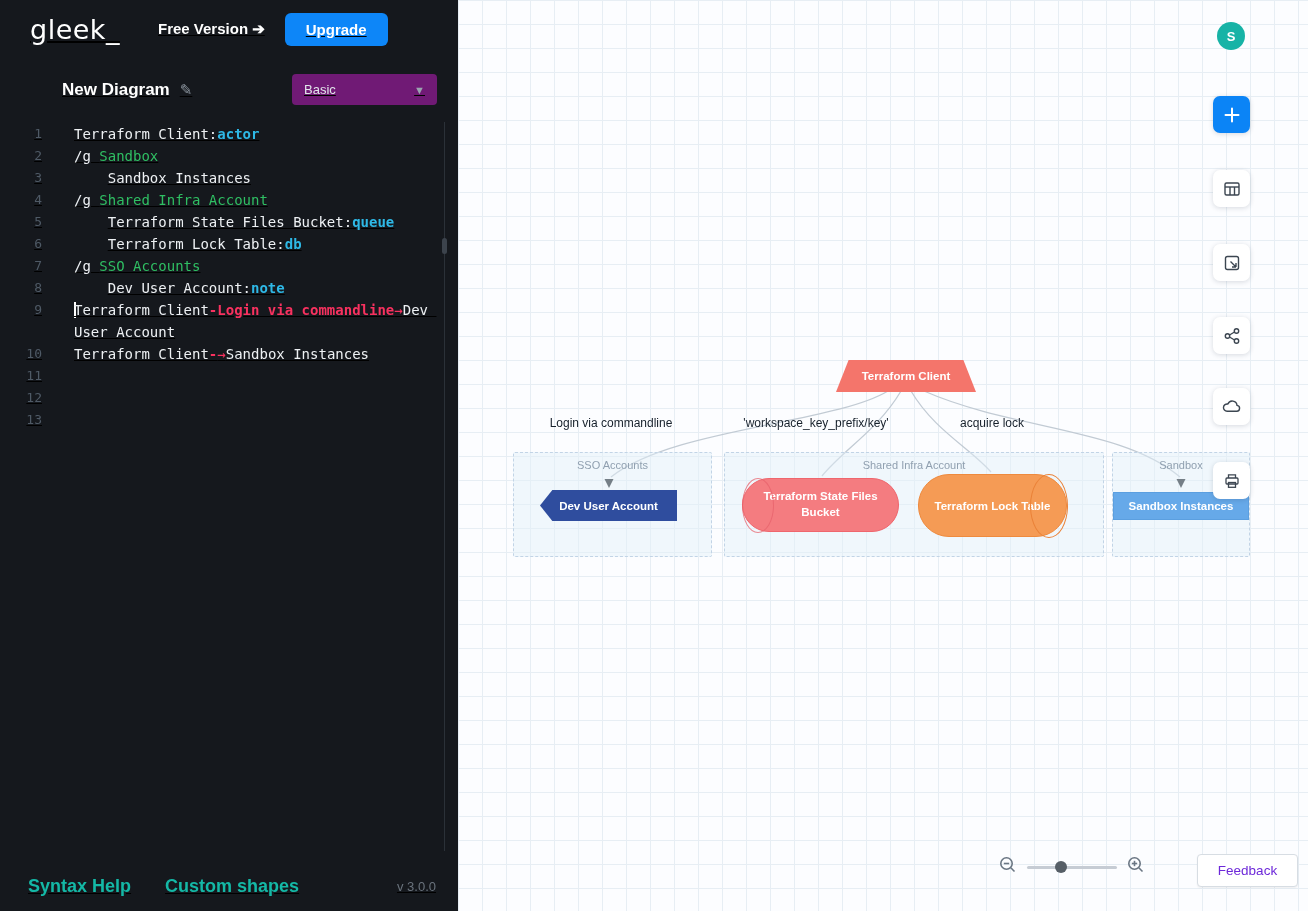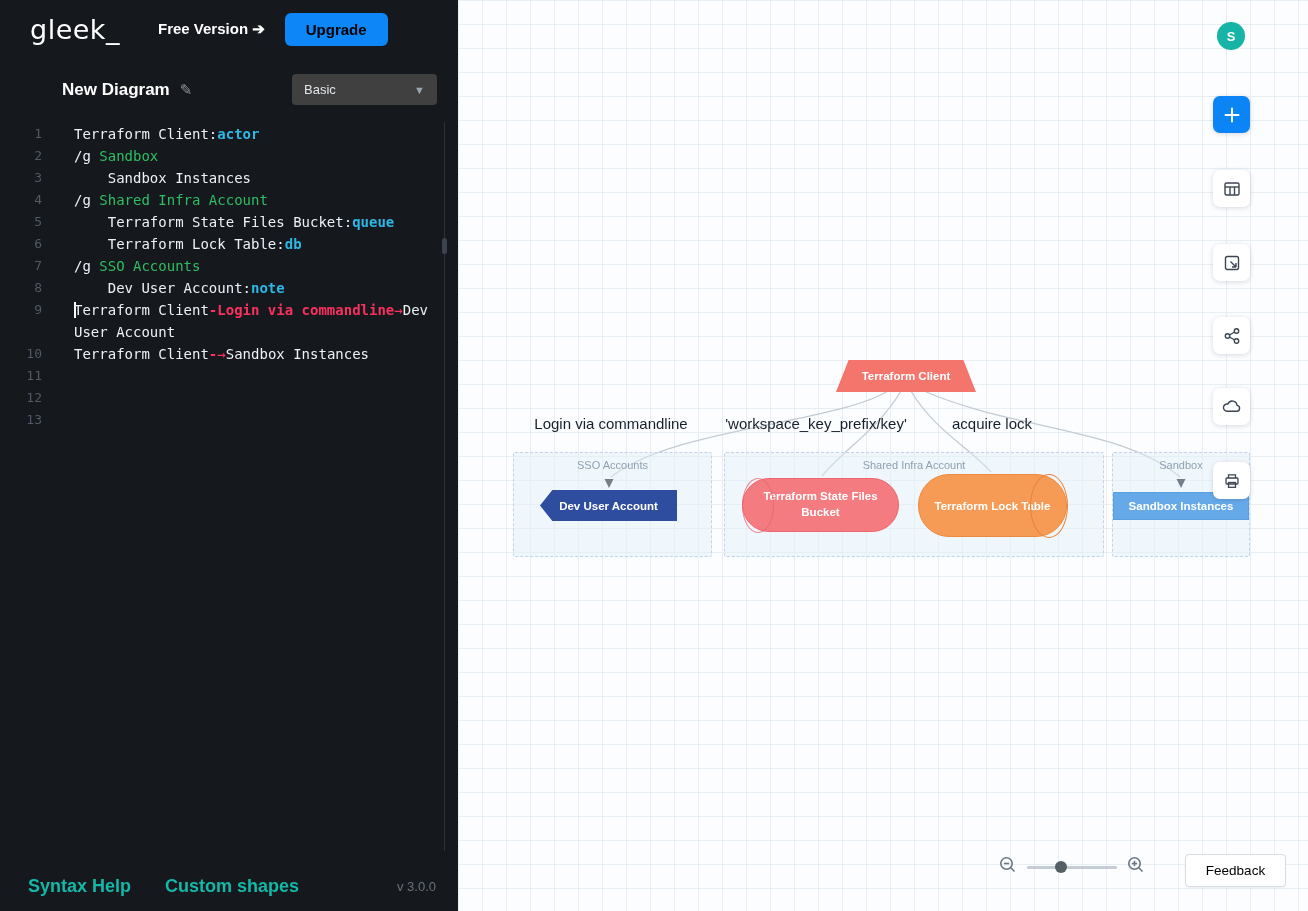--- a/index.html
+++ b/index.html
@@ -1,28 +1,28 @@
 <!DOCTYPE html>
 <html><head>
 <meta charset="utf-8">
 <style>
   * { margin:0; padding:0; box-sizing:border-box; }
   html,body { width:1308px; height:911px; overflow:hidden; font-family:"Liberation Sans", sans-serif; background:#fff; }
-  .app { display:flex; width:1308px; height:911px; }
+  .app { display:flex; width:1308px; height:911px;text-decoration:underline; }
 
   
   .left { width:458px; flex:0 0 458px; background:#15181d; color:#e8eaed; display:flex; flex-direction:column; position:relative; }
   .lp-header { height:58px; display:flex; align-items:center; padding-left:30px; }
   .logo { font-size:27px; color:#fff; font-weight:400; letter-spacing:.5px; font-family:"DejaVu Sans", sans-serif; }
   .free-version { font-weight:700; font-size:15px; color:#fff; margin-left:38px; }
-  .upgrade-btn { background:#0d86f8; color:#000000; border:none; border-radius:6px; font-size:15px; font-weight:700; padding:8px 21px; margin-left:20px; cursor:pointer; font-family:inherit; }
+  .upgrade-btn { background:#0d86f8; color:#ffffff; border:none; border-radius:6px; font-size:15px; font-weight:700; padding:8px 21px; margin-left:20px; cursor:pointer; font-family:inherit; }
   .title-row { display:flex; align-items:center; padding:16px 21px 10px 62px; }
   .title-row h1 { font-size:17px; font-weight:700; color:#fff; }
   .pencil { color:#8b949e; font-size:15px; margin-left:10px; }
-  .tmpl-select { margin-left:auto; width:145px; height:31px; background:#404040; border-radius:4px; display:flex; align-items:center; padding:0 12px; font-size:13px; color:#e1e5ea; cursor:pointer; }
+  .tmpl-select { margin-left:auto; width:145px; height:31px; background:#701a75; border-radius:4px; display:flex; align-items:center; padding:0 12px; font-size:13px; color:#e1e5ea; cursor:pointer; }
   .tmpl-select .chev { margin-left:auto; color:#9aa4af; font-size:11px; }
 
   .editor { flex:1; padding:8px 12px 0 0; font-family:"DejaVu Sans Mono", monospace; font-size:14px; line-height:22px; overflow:hidden; cursor:text; }
   .ed-row { display:flex; }
   .ed-ln { flex:0 0 42px; text-align:right; color:#4f5a66; font-size:13px; user-select:none; }
   .ed-ct { margin-left:32px; width:380px; white-space:pre-wrap; overflow-wrap:break-word; min-height:22px; }
   .c-plain { color:#eef1f4; }
   .c-kw { color:#2eb8e6; font-weight:700; }
   .c-grp { color:#2fbf63; }
   .c-rel { color:#f8315f; font-weight:700; }
@@ -49,34 +49,34 @@
 
   .node { position:absolute; color:#fff; font-weight:700; display:flex; align-items:center; justify-content:center; text-align:center; cursor:grab; }
   .node-actor { left:378px; top:360px; width:140px; height:32px; background:#f4756b; clip-path:polygon(9% 0, 91% 0, 100% 100%, 0 100%); font-size:11.5px; }
   .node-note { left:82px; top:490px; width:137px; height:31px; background:#2f4d9e; clip-path:polygon(0 50%, 9% 0, 100% 0, 100% 100%, 9% 100%); font-size:11.5px; }
   .node-queue { left:284px; top:478px; width:157px; height:54px; background:#f47c80; border:1.5px solid #ef666d; border-radius:27px; font-size:11.5px; line-height:1.35; padding:0 20px; }
   .node-db { left:460px; top:474px; width:149px; height:63px; background:#f59b55; border:1.5px solid #ee8a3e; border-radius:31px; font-size:11.5px; }
   .db-cap { position:absolute; right:-1.5px; top:-1.5px; bottom:-1.5px; width:38px; border:1.5px solid #ea8238; border-radius:50%; }
   .queue-cap { position:absolute; left:-1.5px; top:-1.5px; bottom:-1.5px; width:32px; border:1.5px solid rgba(231,98,107,.75); border-radius:50%; }
   .node-rect { left:655px; top:492px; width:136px; height:28px; background:#66a9e9; border:1px solid #5b9fe0; font-size:11.5px; }
 
-  .edge-label { position:absolute; transform:translate(-50%,-50%); font-size:15px; font-weight:500; color:#16202b; white-space:nowrap; }
+  .edge-label { position:absolute; transform:translate(-50%,-50%); font-size:12px; font-weight:500; color:#16202b; white-space:nowrap; }
 
   .avatar { position:absolute; right:63px; top:22px; width:28px; height:28px; border-radius:50%; background:#17b3a6; color:#fff; font-size:13px; font-weight:700; display:flex; align-items:center; justify-content:center; cursor:pointer; }
 
   .tb-btn { position:absolute; right:58px; width:37px; height:37px; border:none; border-radius:7px; background:#fff; box-shadow:0 1px 5px rgba(16,30,54,.16); display:flex; align-items:center; justify-content:center; cursor:pointer; z-index:5; }
   .tb-btn.add { background:#0b84f6; }
   .tb-btn svg { display:block; }
 
   .zoom-ctrl { position:absolute; bottom:33px; display:flex; align-items:center; }
   .zoom-ico { cursor:pointer; }
   .zoom-track { position:relative; width:90px; height:3px; background:#c6ccd4; border-radius:2px; margin:0 10px; cursor:pointer; }
   .zoom-thumb { position:absolute; left:28px; top:-4.5px; width:12px; height:12px; background:#565e66; border-radius:50%; cursor:grab; }
 
-  .feedback-btn { position:absolute; right:22px; bottom:24px; width:101px; height:33px; background:#fff; border:1px solid #d7dde3; border-radius:4px; box-shadow:0 1px 2px rgba(0,0,0,.06); font-size:13.5px; color:#000000; font-family:inherit; cursor:pointer; }
+  .feedback-btn { position:absolute; right:10px; bottom:24px; width:101px; height:33px; background:#fff; border:1px solid #d7dde3; border-radius:4px; box-shadow:0 1px 2px rgba(0,0,0,.06); font-size:13.5px; color:#6d28d9; font-family:inherit; cursor:pointer; }
 </style>
 </head>
 <body>
 
 <div class="app">
 
   <aside class="left">
     <div class="lp-header">
       <div class="logo">gleek_</div>
       <div class="free-version">Free Version ➔</div>

